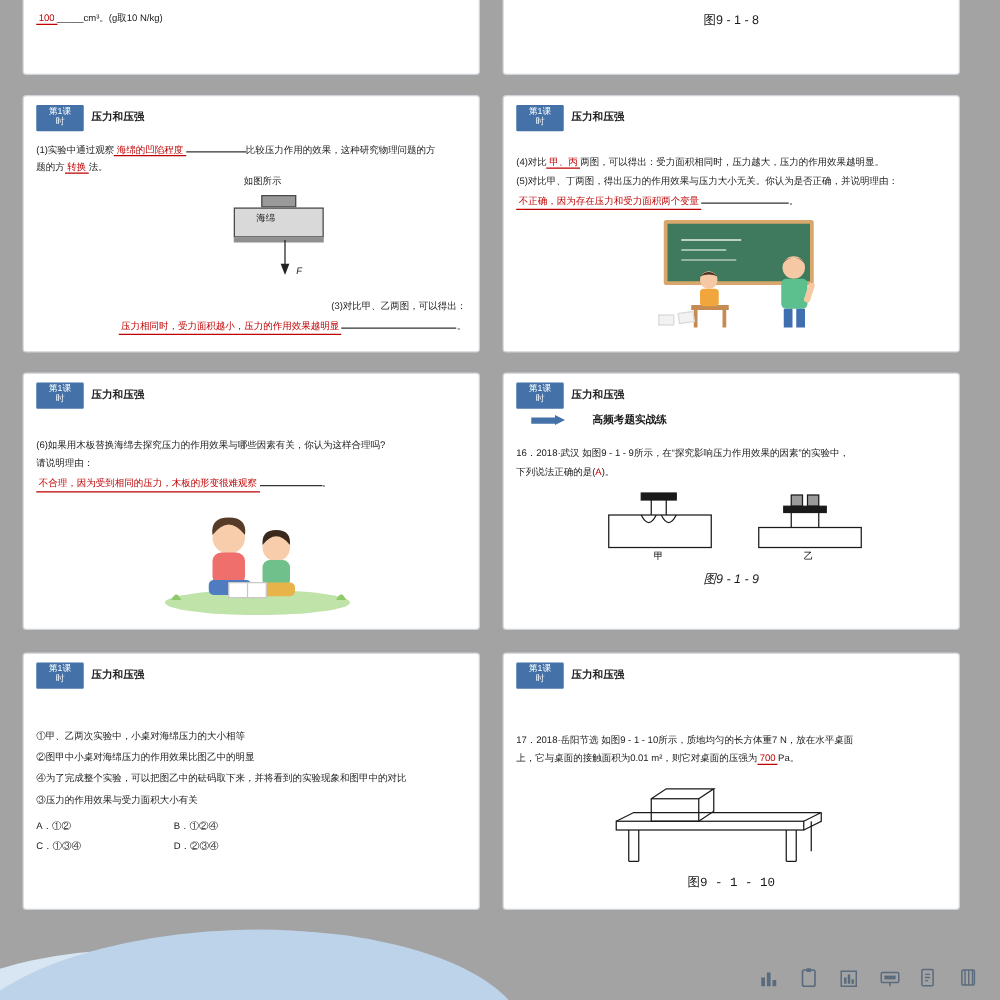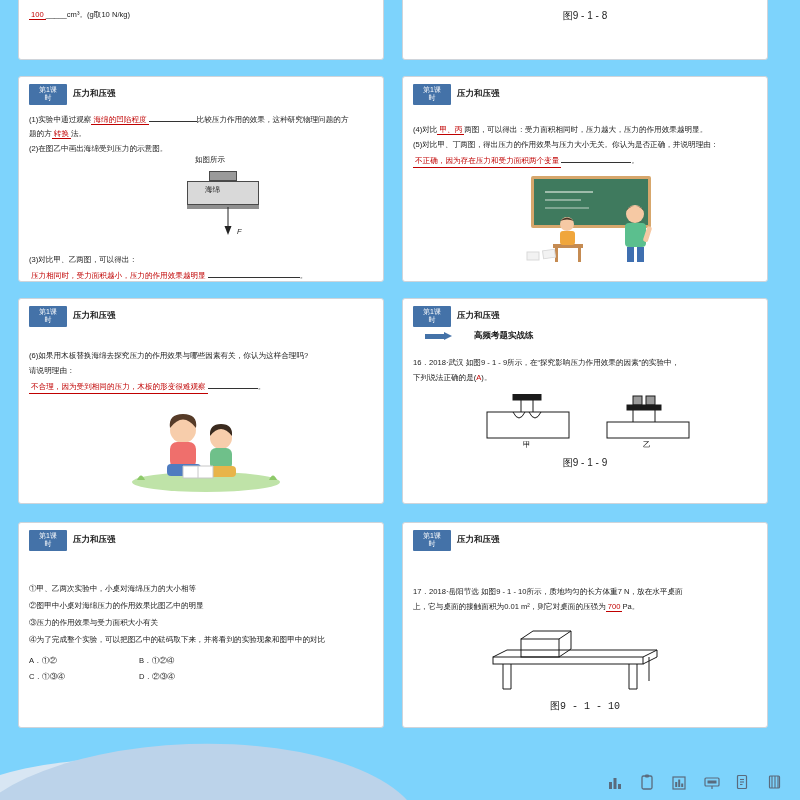--- a/index.html
+++ b/index.html
@@ -6,21 +6,21 @@
   html, body {
     margin: 0; padding: 0;
     width: 800px; height: 800px;
     background: #ffffff;
     font-family: "Liberation Sans", sans-serif;
     overflow: hidden;
   }
   #page {
     position: relative;
     width: 800px; height: 800px;
-    background: #7dd3fc;
+    background: #a3a3a3;
   }
   .slide {
     position: absolute;
     background: #ffffff;
     border: 1px solid #cfd4da;
     border-radius: 3px;
     overflow: hidden;
   }
   .slide-inner {
     position: absolute;
@@ -211,41 +211,40 @@
         </div>
         <div class="hdr-title">压力和压强</div>
       </div>
       <div class="body" style="margin-top:8px;">
         <p>
           <span>(1)实验中通过观察</span><span class="u-red">海绵的凹陷程度</span><span class="u-black" style="padding:0 24px;"></span><span>比较压力作用的效果，这种研究物理问题的方</span>
         </p>
         <p style="margin-top:-1px;">
           <span>题的方</span><span class="u-red">转换</span><span>法。</span>
         </p>
-        <p>(2)在图乙中画出海绵受到压力的示意图。</p>
       </div>
 
       <div class="sponge-wrap">
         <div class="label-ru" style="left:166px; top:-2px;">如图所示</div>
 
         <div class="sponge-box" style="left:180px; top:14px; width:28px; height:10px; background:#9a9a9a;"></div>
 
         <div class="sponge-box" style="left:158px; top:24px; width:72px; height:24px;"></div>
         <div class="label-ru" style="left:176px; top:28px; font-size:7.5px;">海绵</div>
 
         <div style="position:absolute; left:158px; top:48px; width:72px; height:4px; background:#8f8f8f;"></div>
 
         <svg width="30" height="34" style="position:absolute; left:194px; top:50px;">
           <line x1="5" y1="0" x2="5" y2="22" stroke="#222" stroke-width="1"></line>
           <polygon points="5,28 1.5,19 8.5,19" fill="#222"></polygon>
         </svg>
         <div class="label-ru" style="left:208px; top:70px; font-style:italic;">F</div>
       </div>
 
-      <div class="body" style="margin-top:0px;">
+      <div class="body" style="margin-top:0px;text-align:right;">
         <p>(3)对比甲、乙两图，可以得出：</p>
         <p>
           <span class="u-red-long">压力相同时，受力面积越小，压力的作用效果越明显</span><span class="u-long" style="width:92px;"></span>。
         </p>
       </div>
     </div>
   </div>
 
   <div class="slide" style="left:402px; top:76px; width:366px; height:206px;">
     <div class="slide-inner">
@@ -380,39 +379,39 @@
             <rect x="216" y="2" width="9" height="9" fill="#9a9a9a"></rect>
             <rect x="229" y="2" width="9" height="9" fill="#9a9a9a"></rect>
             <rect x="210" y="11" width="34" height="5" fill="#1a1a1a"></rect>
             <line x1="216" y1="16" x2="216" y2="28"></line>
             <line x1="238" y1="16" x2="238" y2="28"></line>
             <rect x="190" y="28" width="82" height="16"></rect>
           </g>
         </svg>
         <div style="position:absolute; left:110px; top:46px; font-size:7.5px;">甲</div>
         <div style="position:absolute; left:230px; top:46px; font-size:7.5px;">乙</div>
-        <div class="figcap" style="position:absolute; left:0; right:0; top:62px;">图9 - 1 - 9</div>
+        <div class="figcap" style="position:absolute; left:0; right:0; top:62px;font-style:italic;">图9 - 1 - 9</div>
       </div>
     </div>
   </div>
 
   <div class="slide" style="left:18px; top:522px; width:366px; height:206px;">
     <div class="slide-inner">
       <div class="hdr">
         <div class="badge">
           <span class="b1">第1课</span>
           <span class="b2">时</span>
         </div>
         <div class="hdr-title">压力和压强</div>
       </div>
       <div class="body" style="margin-top:30px; line-height:15px;">
         <p>①甲、乙两次实验中，小桌对海绵压力的大小相等</p>
         <p>②图甲中小桌对海绵压力的作用效果比图乙中的明显</p>
+        <p>④为了完成整个实验，可以把图乙中的砝码取下来，并将看到的实验现象和图甲中的对比</p>
         <p>③压力的作用效果与受力面积大小有关</p>
-        <p>④为了完成整个实验，可以把图乙中的砝码取下来，并将看到的实验现象和图甲中的对比</p>
         <div style="display:flex; margin-top:6px;">
           <div style="width:110px;">A．①②</div>
           <div>B．①②④</div>
         </div>
         <div style="display:flex; margin-top:1px;">
           <div style="width:110px;">C．①③④</div>
           <div>D．②③④</div>
         </div>
       </div>
     </div>

